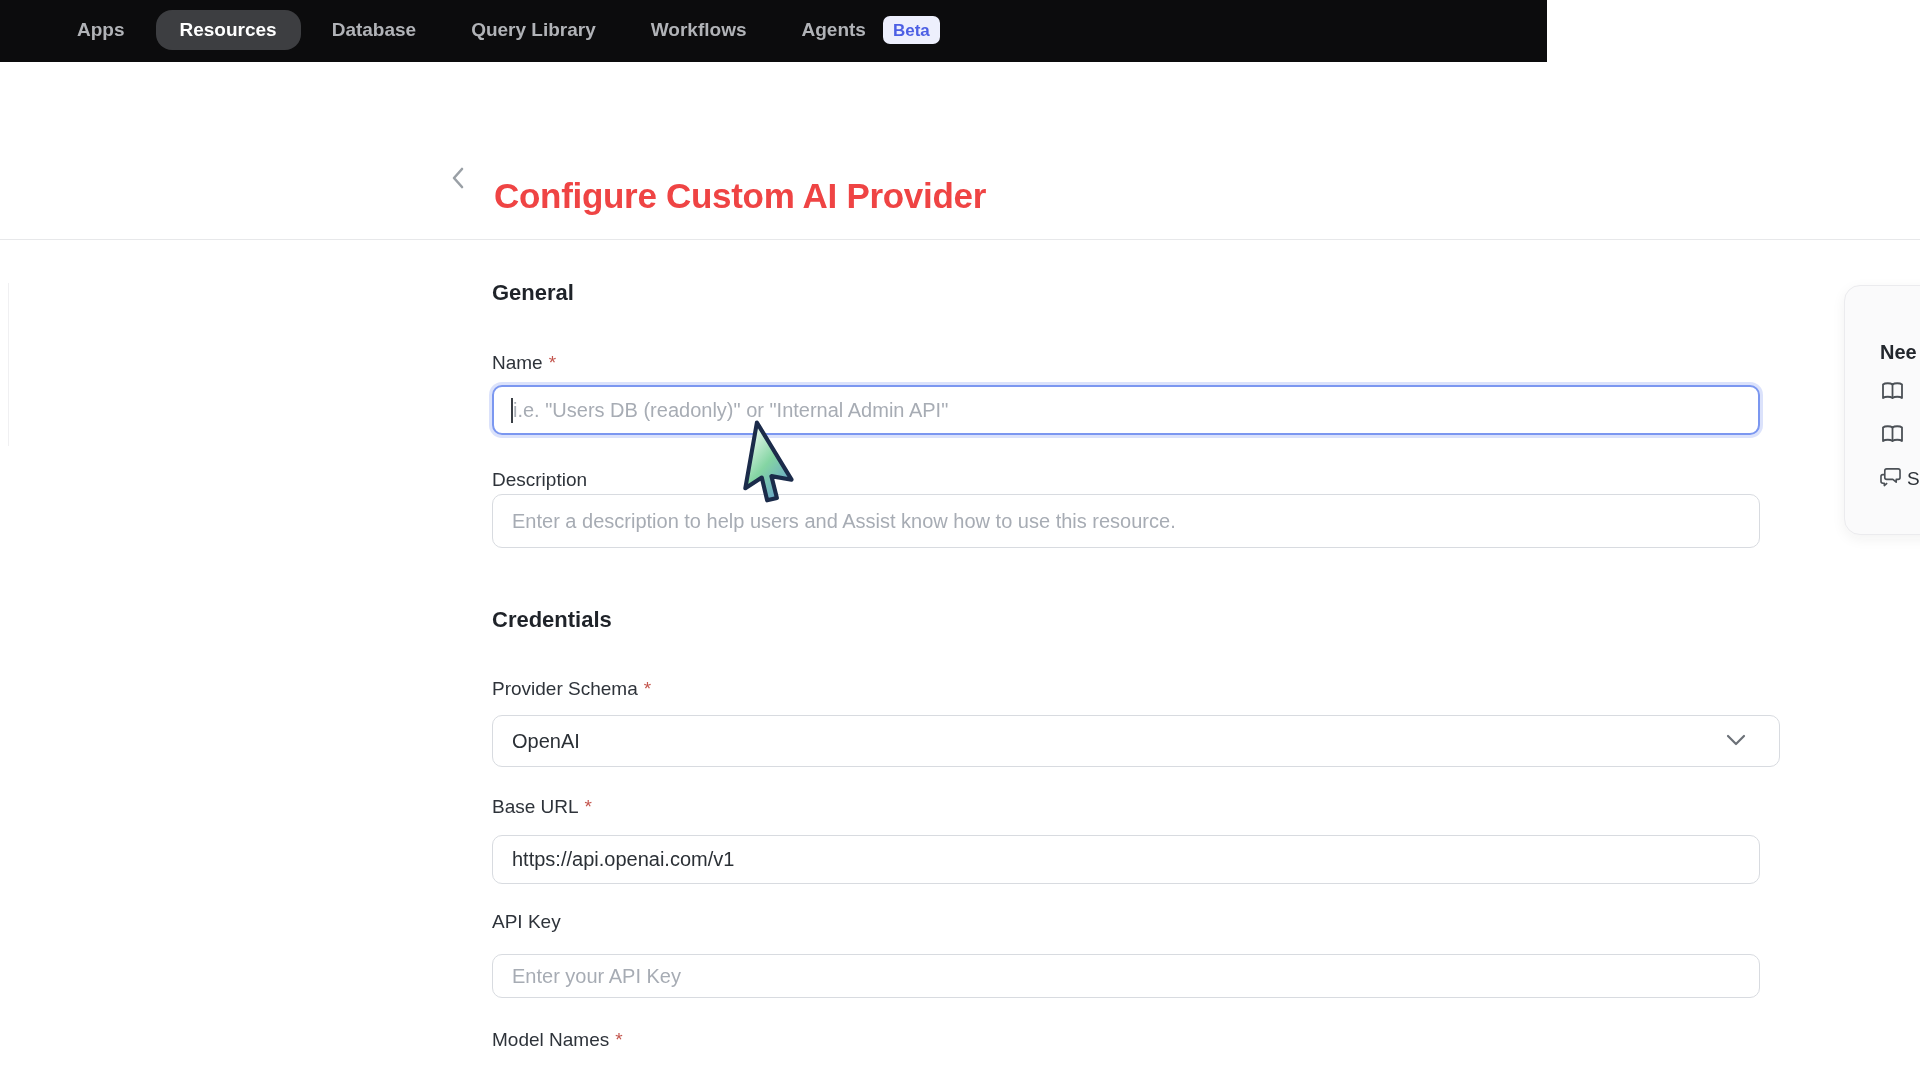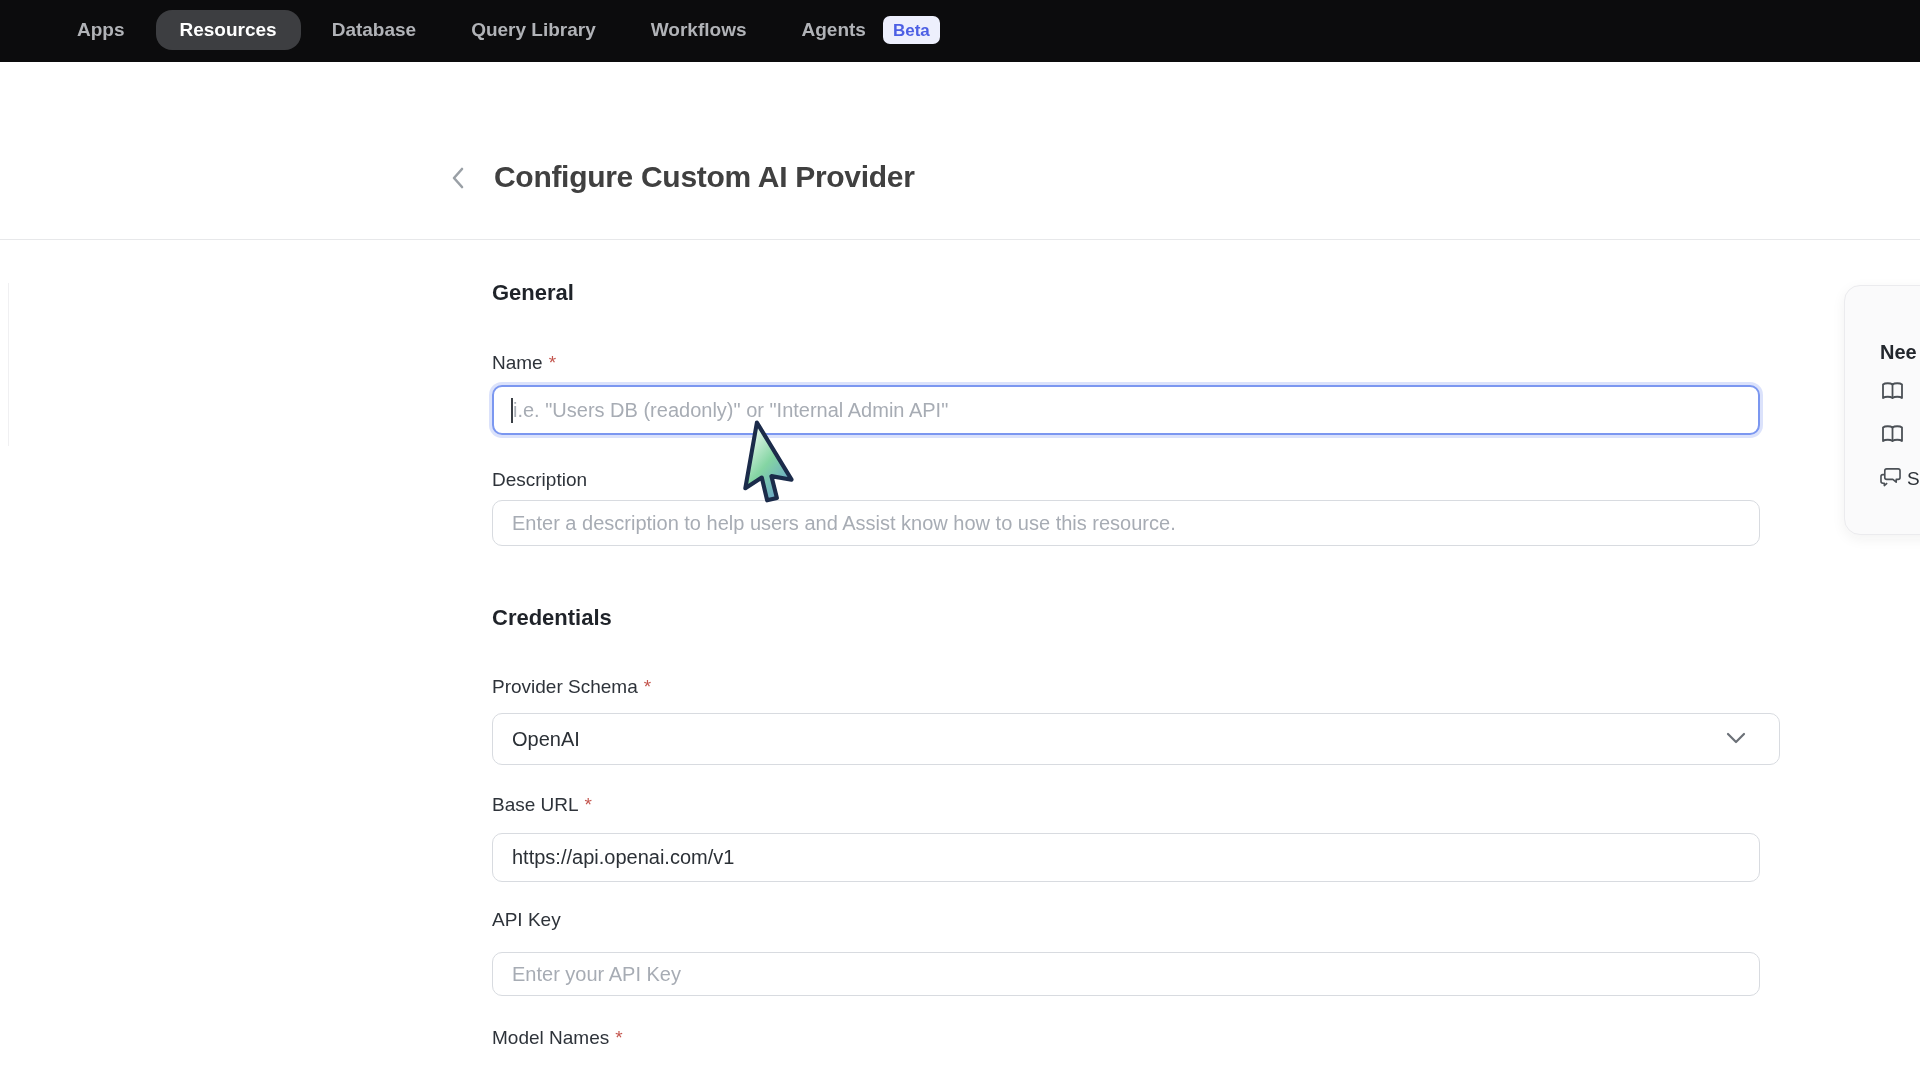--- a/index.html
+++ b/index.html
@@ -1,35 +1,35 @@
 <!DOCTYPE html>
 <html><head>
 <meta charset="utf-8">
 <style>
   * { margin:0; padding:0; box-sizing:border-box; }
   html,body { width:1920px; height:1080px; overflow:hidden; background:#ffffff;
               font-family:"Liberation Sans","DejaVu Sans",sans-serif; }
 
   
-  .nav { position:absolute; left:0; top:0; width:1920px; height:62px;
+  .nav { position:absolute; left:0; top:0; width:1547px; height:62px;
          background:#0c0c0d; display:flex; align-items:flex-start; padding:10px 0 0 77px; }
   .nav-list { display:flex; gap:55px; align-items:center; }
   .nav-item { font-size:19px; font-weight:600; color:#b1b3b7; line-height:36px;
               white-space:nowrap; cursor:pointer; display:flex; align-items:center; }
   .nav-item.active { background:#3d3e41; color:#ffffff; padding:2px 24px; margin:0 -24px;
                      border-radius:16px; }
   .beta-badge { display:inline-block; margin-left:17px; background:#edeffc; color:#4c5fe4;
                 font-size:17px; font-weight:700; line-height:1; padding:6px 10px 5px;
                 border-radius:7px; }
 
   
   .header-back { position:absolute; left:447px; top:168px; width:22px; height:24px;
                  display:flex; align-items:center; justify-content:center; cursor:pointer; }
-  .page-title { position:absolute; left:494px; top:160px; font-size:30px; font-weight:700;
-                color:#404040; letter-spacing:-0.3px; }
+  .page-title { position:absolute; left:494px; top:176px; font-size:35px; font-weight:700;
+                color:#ef4444; letter-spacing:-0.3px; }
   .header-divider { position:absolute; left:0; top:239px; width:1920px; height:1px;
                     background:#e7e8ea; }
 
   
   .left-edge { position:absolute; left:0; top:283px; width:9px; height:163px;
                background:#ffffff; border-right:1px solid #f0f0f2; }
 
   
   .content { position:absolute; left:492px; top:227px; width:1268px; }
   .section-heading { font-size:22px; font-weight:700; color:#1f2329; line-height:26px; }
@@ -48,21 +48,21 @@
   .text-input { width:1268px; height:44px; border:1px solid #d8dbe0; border-radius:10px;
                 padding:0 19px; font-family:inherit; font-size:20px; color:#2b3036;
                 background:#ffffff; outline:none; }
   .text-input::placeholder { color:#a7acb4; opacity:1; }
   .in-name { margin-top:10px; height:50px; border:2px solid #7b97f0;
              box-shadow:0 0 0 3px rgba(124,152,241,0.28); position:relative; }
   .name-wrap { position:relative; margin-top:10px; }
   .name-wrap .text-input { margin-top:0; }
   .fake-caret { position:absolute; left:19px; top:13px; width:2px; height:25px;
                 background:#3a3f45; }
-  .in-description { margin-top:8px; height:46px; }
+  .in-description { margin-top:2px; height:54px; }
   .in-baseurl { margin-top:16px; height:49px; }
   .in-apikey { margin-top:20px; }
 
   .select { margin-top:14px; width:1288px; height:52px; border:1px solid #d8dbe0;
             border-radius:10px; padding:0 19px; display:flex; align-items:center;
             justify-content:space-between; cursor:pointer; background:#ffffff; }
   .select-value { font-size:20px; color:#2b3036; }
   .select svg { margin-right:14px; }
 
   

